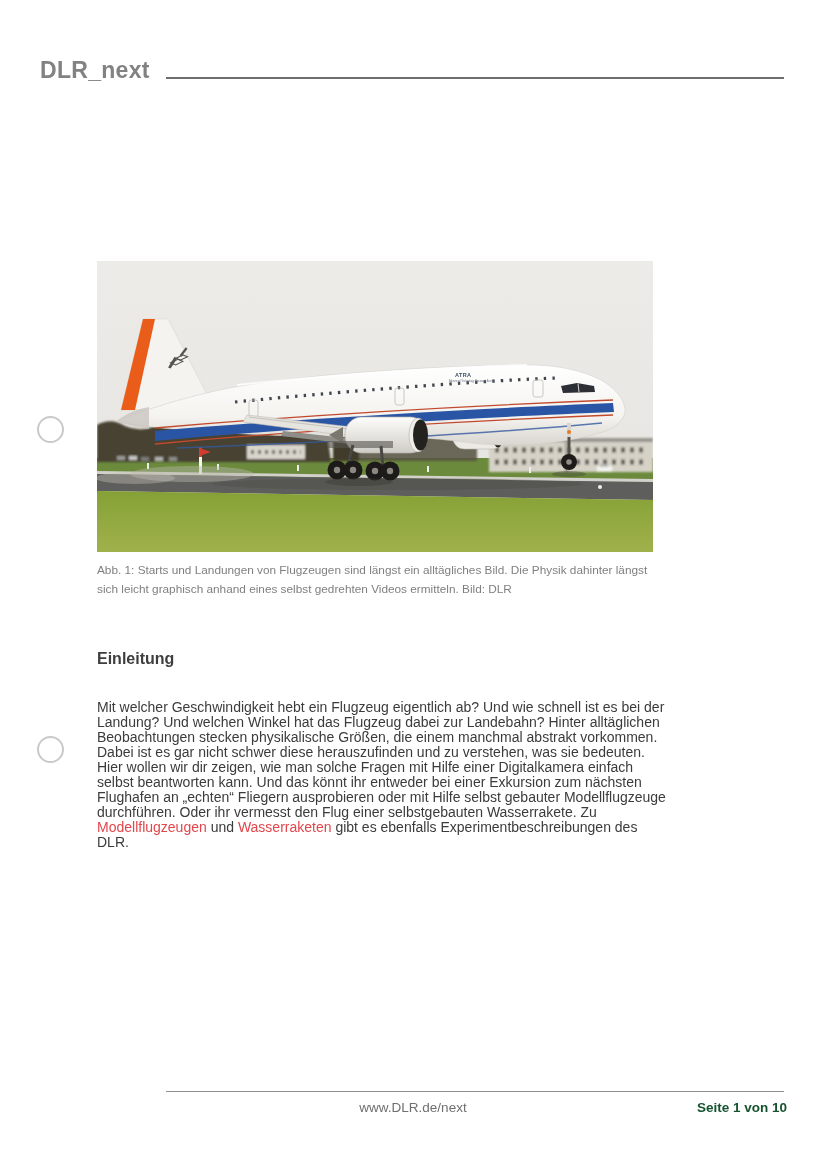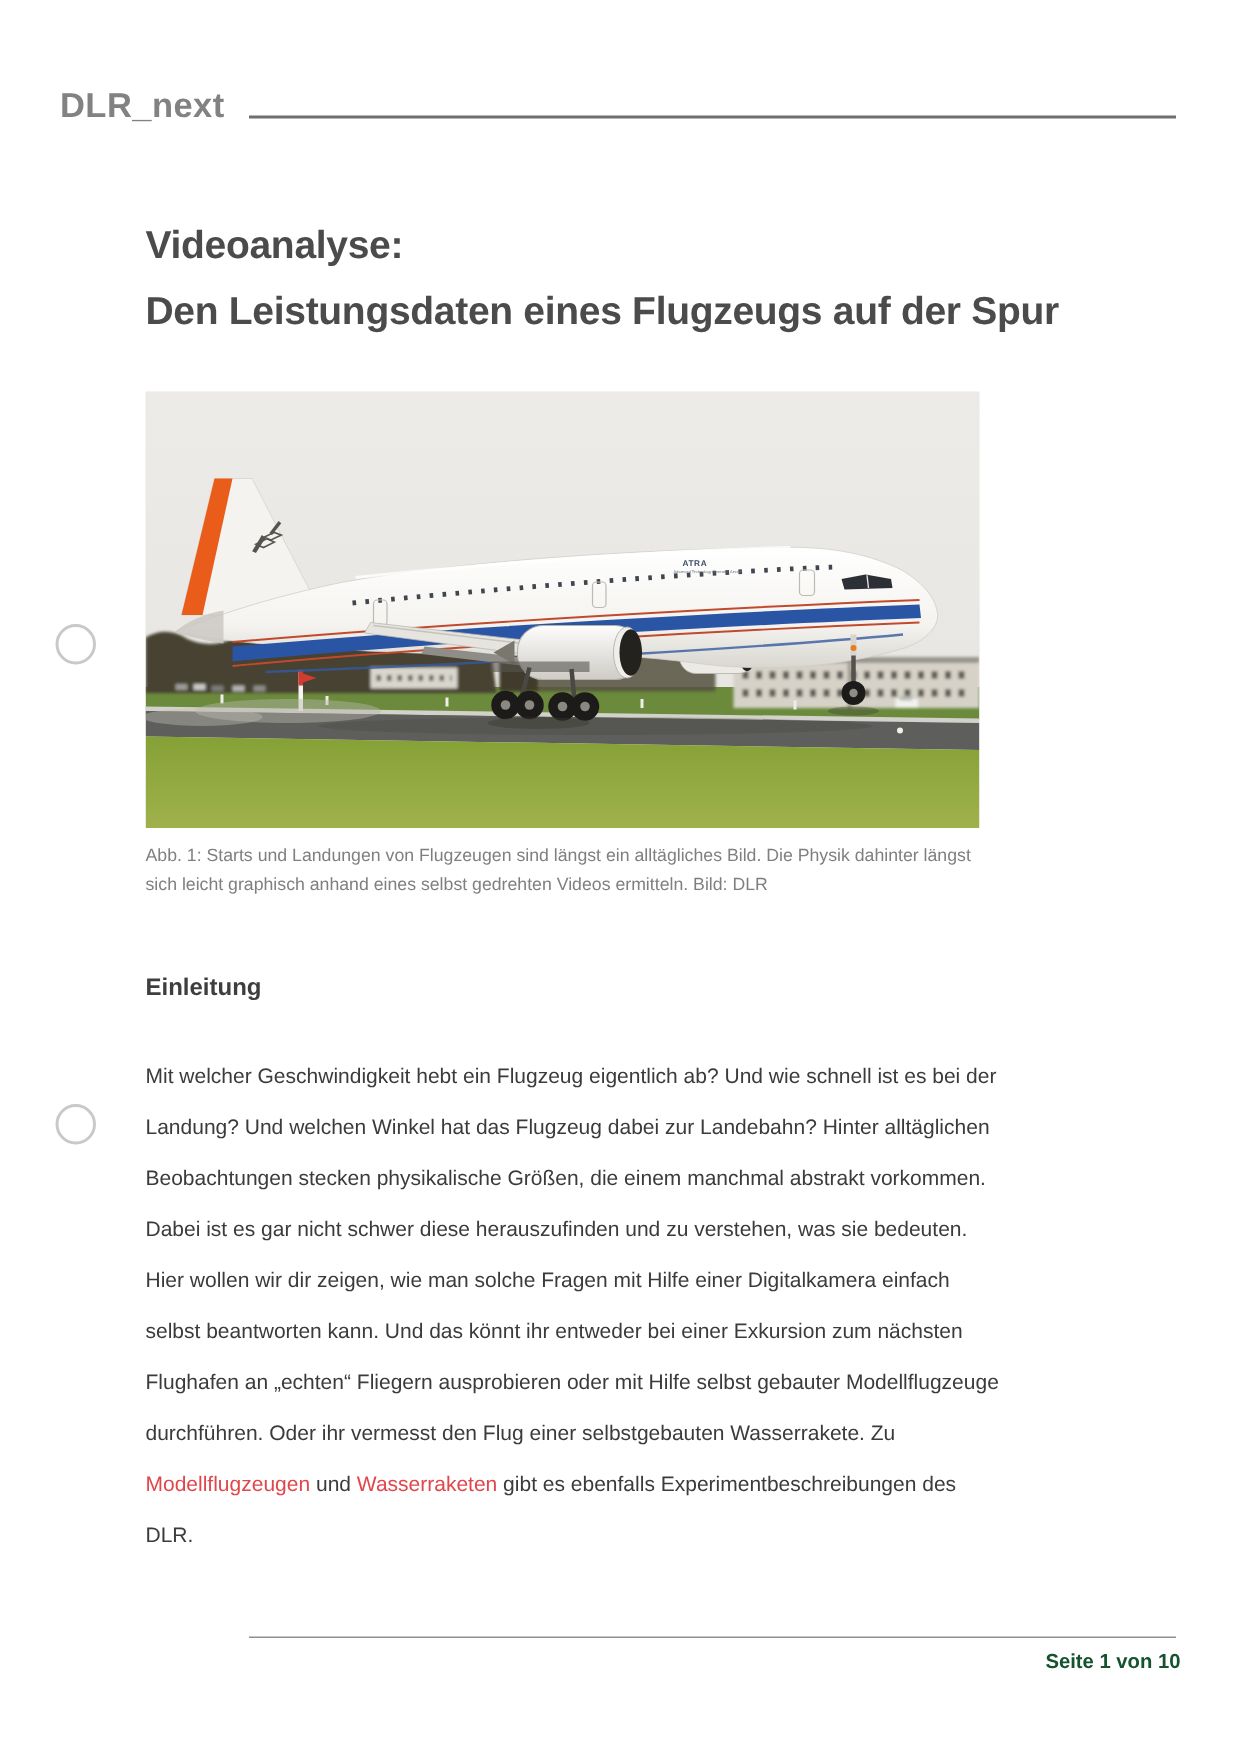--- a/index.html
+++ b/index.html
@@ -19,45 +19,41 @@
   .title span{display:block;}
 
   
   .figure{position:absolute;left:97px;top:261px;width:556px;margin:0;}
   .photo{width:556px;height:291px;overflow:hidden;background:#ebe9e5;}
   .photo svg{display:block;}
   .caption{margin-top:9px;width:562px;font-size:11.8px;line-height:19px;color:#7f7f7f;}
 
   
   .h2{position:absolute;left:97px;top:650px;font-size:16px;font-weight:bold;color:#3e3e3e;}
-  .para{position:absolute;left:97px;top:700px;width:572px;font-size:14px;line-height:34px;color:#3b3b3b;}
+  .para{position:absolute;left:97px;top:700px;width:572px;font-size:14px;line-height:15px;color:#3b3b3b;}
   .doclink{color:#e2464b;text-decoration:none;cursor:pointer;}
 
   
   .footer-rule{position:absolute;left:166px;top:1091px;width:618px;height:1.2px;background:#8f8f8f;}
   .dlr-logo{position:absolute;left:46px;top:1076px;width:80px;height:60px;}
   .dlr-logo-label{position:absolute;left:31px;top:38px;font-size:14px;font-weight:bold;color:#7d7d7d;letter-spacing:.5px;}
   .footer-url{position:absolute;left:0;top:1100px;width:826px;text-align:center;font-size:13.5px;color:#6f6f6f;}
   .footer-page{position:absolute;right:39px;top:1100px;font-size:13.5px;font-weight:bold;color:#14532d;}
 </style>
 </head>
 <body>
 
 <div class="page">
 
   <span class="brand">DLR_next</span>
   <span class="header-rule"></span>
 
   <span class="punch-hole hole-1"></span>
   <span class="punch-hole hole-2"></span>
 
-  <h1 class="title" style="margin:0;">
-    <span>Videoanalyse:</span>
-    <span>Den Leistungsdaten eines Flugzeugs auf der Spur</span>
-  </h1>
 
   <figure class="figure">
     <div class="photo">
       <svg width="556" height="291" viewBox="0 0 556 291" xmlns="http://www.w3.org/2000/svg">
         <defs>
           <linearGradient id="skyGrad" x1="0" y1="0" x2="0" y2="1">
             <stop offset="0" stop-color="#edebe7"></stop>
               <stop offset="1" stop-color="#e6e4e0"></stop>
           </linearGradient>
           <linearGradient id="grassGrad" x1="0" y1="0" x2="0" y2="1">
@@ -192,15 +188,16 @@
         </g>
       </svg>
     </div>
     <figcaption class="caption">Abb. 1: Starts und Landungen von Flugzeugen sind längst ein alltägliches Bild. Die Physik dahinter längst sich leicht graphisch anhand eines selbst gedrehten Videos ermitteln. Bild: DLR</figcaption>
   </figure>
 
   <h2 class="h2" style="margin:0;">Einleitung</h2>
   <p class="para" style="margin:0;"><span>Mit welcher Geschwindigkeit hebt ein Flugzeug eigentlich ab? Und wie schnell ist es bei der Landung? Und welchen Winkel hat das Flugzeug dabei zur Landebahn? Hinter alltäglichen Beobachtungen stecken physikalische Größen, die einem manchmal abstrakt vorkommen. Dabei ist es gar nicht schwer diese herauszufinden und zu verstehen, was sie bedeuten. Hier wollen wir dir zeigen, wie man solche Fragen mit Hilfe einer Digitalkamera einfach selbst beantworten kann. Und das könnt ihr entweder bei einer Exkursion zum nächsten Flughafen an „echten“ Fliegern ausprobieren oder mit Hilfe selbst gebauter Modellflugzeuge durchführen. Oder ihr vermesst den Flug einer selbstgebauten Wasserrakete. Zu </span><a class="doclink" href="#">Modellflugzeugen</a><span> und </span><a class="doclink" href="#">Wasserraketen</a><span> gibt es ebenfalls Experimentbeschreibungen des DLR.</span></p>
 
   <span class="footer-rule"></span>
+  <span class="footer-url">www.DLR.de/next</span>
   <span class="footer-page">Seite 1 von 10</span>
 
 </div>
 
 </body></html>

